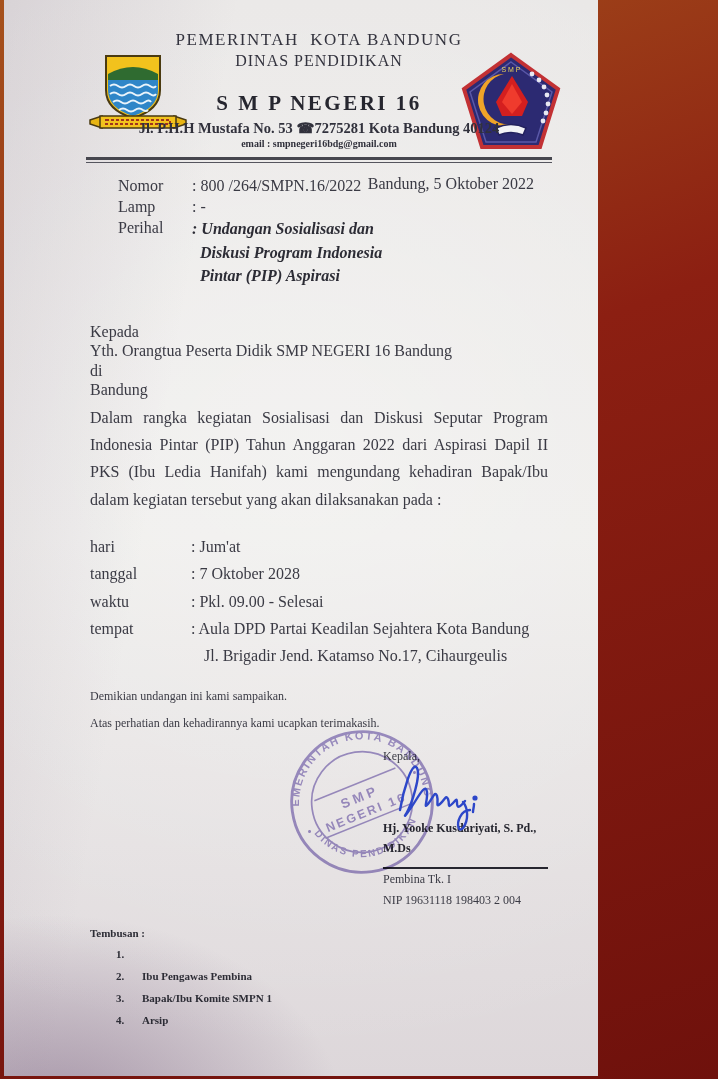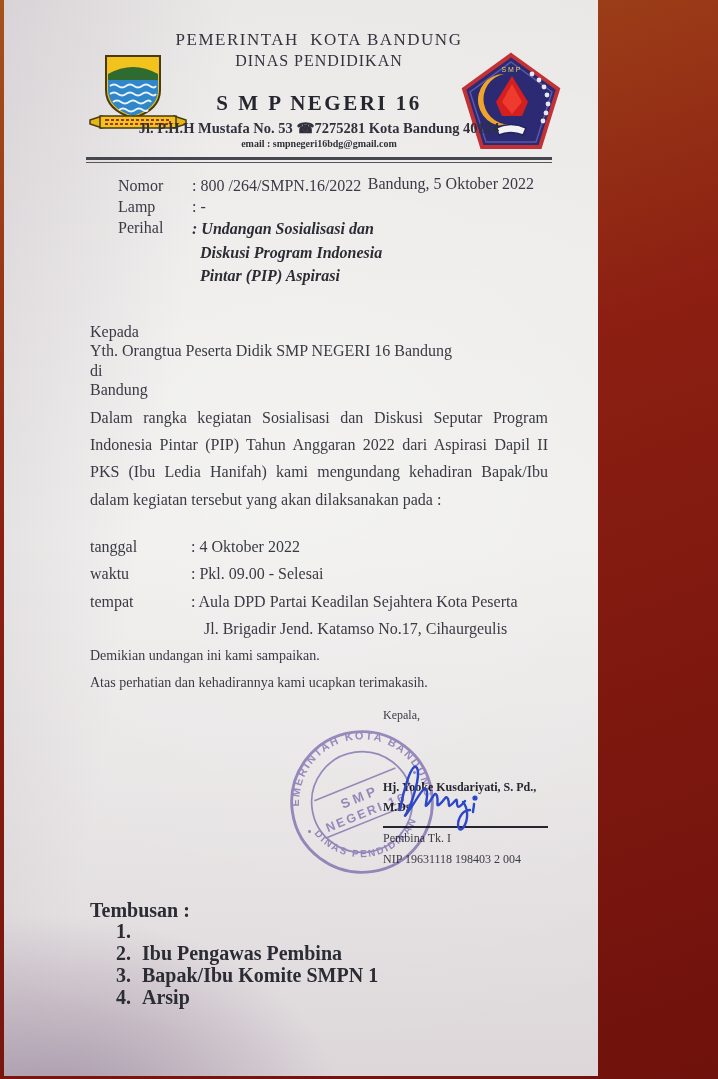--- a/index.html
+++ b/index.html
@@ -45,32 +45,32 @@
   .salutation{margin-top:18px;font-size:16px;}
   .paragraph{margin-top:4px;font-size:16px;line-height:27.4px;text-align:justify;}
 
   
   .event{margin-top:20px;font-size:16px;}
   .event-row{display:flex;line-height:27.2px;}
   .event-label{width:101px;flex:none;}
   .event-cont{margin-left:114px;line-height:27.2px;}
 
   
-  .closing{font-size:14px;line-height:27px;}
+  .closing{margin-top:14px;font-size:12px;line-height:27px;}
 
   
   .sig-block{margin-top:12px;margin-left:293px;font-size:12px;position:relative;}
   .sig-space{height:54px;}
   .sig-name{font-weight:700;color:#26262f;border-bottom:2px solid #26262f;display:inline-block;padding-bottom:9px;line-height:20px;}
   .sig-rank,.sig-nip{line-height:21px;}
   .stamp{position:absolute;left:282px;top:726px;width:152px;height:152px;transform:rotate(-8deg);opacity:.8;mix-blend-mode:multiply;z-index:5;}
   .autograph{position:absolute;left:386px;top:752px;width:100px;height:88px;z-index:6;}
 
   
-  .tembusan{margin-top:30px;font-size:20px;color:#2c2c35;}
+  .tembusan{margin-top:12px;font-size:11px;color:#2c2c35;}
   .tembusan-title{font-weight:700;line-height:20px;}
   .tembusan-item{display:flex;font-weight:700;line-height:22px;margin-left:26px;}
   .tembusan-num{width:26px;flex:none;}
 </style>
 </head>
 <body>
 
 <div class="page">
   <div class="paper">
 
@@ -144,30 +144,34 @@
         <div>Kepada</div>
         <div>Yth. Orangtua Peserta Didik SMP NEGERI 16 Bandung</div>
         <div>di</div>
         <div>Bandung</div>
       </div>
 
       <div class="paragraph">Dalam rangka kegiatan Sosialisasi dan Diskusi Seputar Program Indonesia Pintar (PIP) Tahun Anggaran 2022 dari Aspirasi Dapil II PKS (Ibu Ledia Hanifah) kami mengundang kehadiran Bapak/Ibu dalam kegiatan tersebut yang akan dilaksanakan pada :</div>
 
       <div class="event">
         <div class="event-row">
+          <div class="event-label">hari</div>
+          <div>: Jum'at</div>
+        </div>
+        <div class="event-row">
           <div class="event-label">tanggal</div>
-          <div>: 4 Oktober 2022</div>
+          <div>: 7 Oktober 2028</div>
         </div>
         <div class="event-row">
           <div class="event-label">waktu</div>
           <div>: Pkl. 09.00 - Selesai</div>
         </div>
         <div class="event-row">
           <div class="event-label">tempat</div>
-          <div>: Aula DPD Partai Keadilan Sejahtera Kota Peserta</div>
+          <div>: Aula DPD Partai Keadilan Sejahtera Kota Bandung</div>
         </div>
         <div class="event-cont">Jl. Brigadir Jend. Katamso No.17, Cihaurgeulis</div>
       </div>
 
       <div class="closing">
         <div>Demikian undangan ini kami sampaikan.</div>
         <div>Atas perhatian dan kehadirannya kami ucapkan terimakasih.</div>
       </div>
 
       <div class="sig-block">

